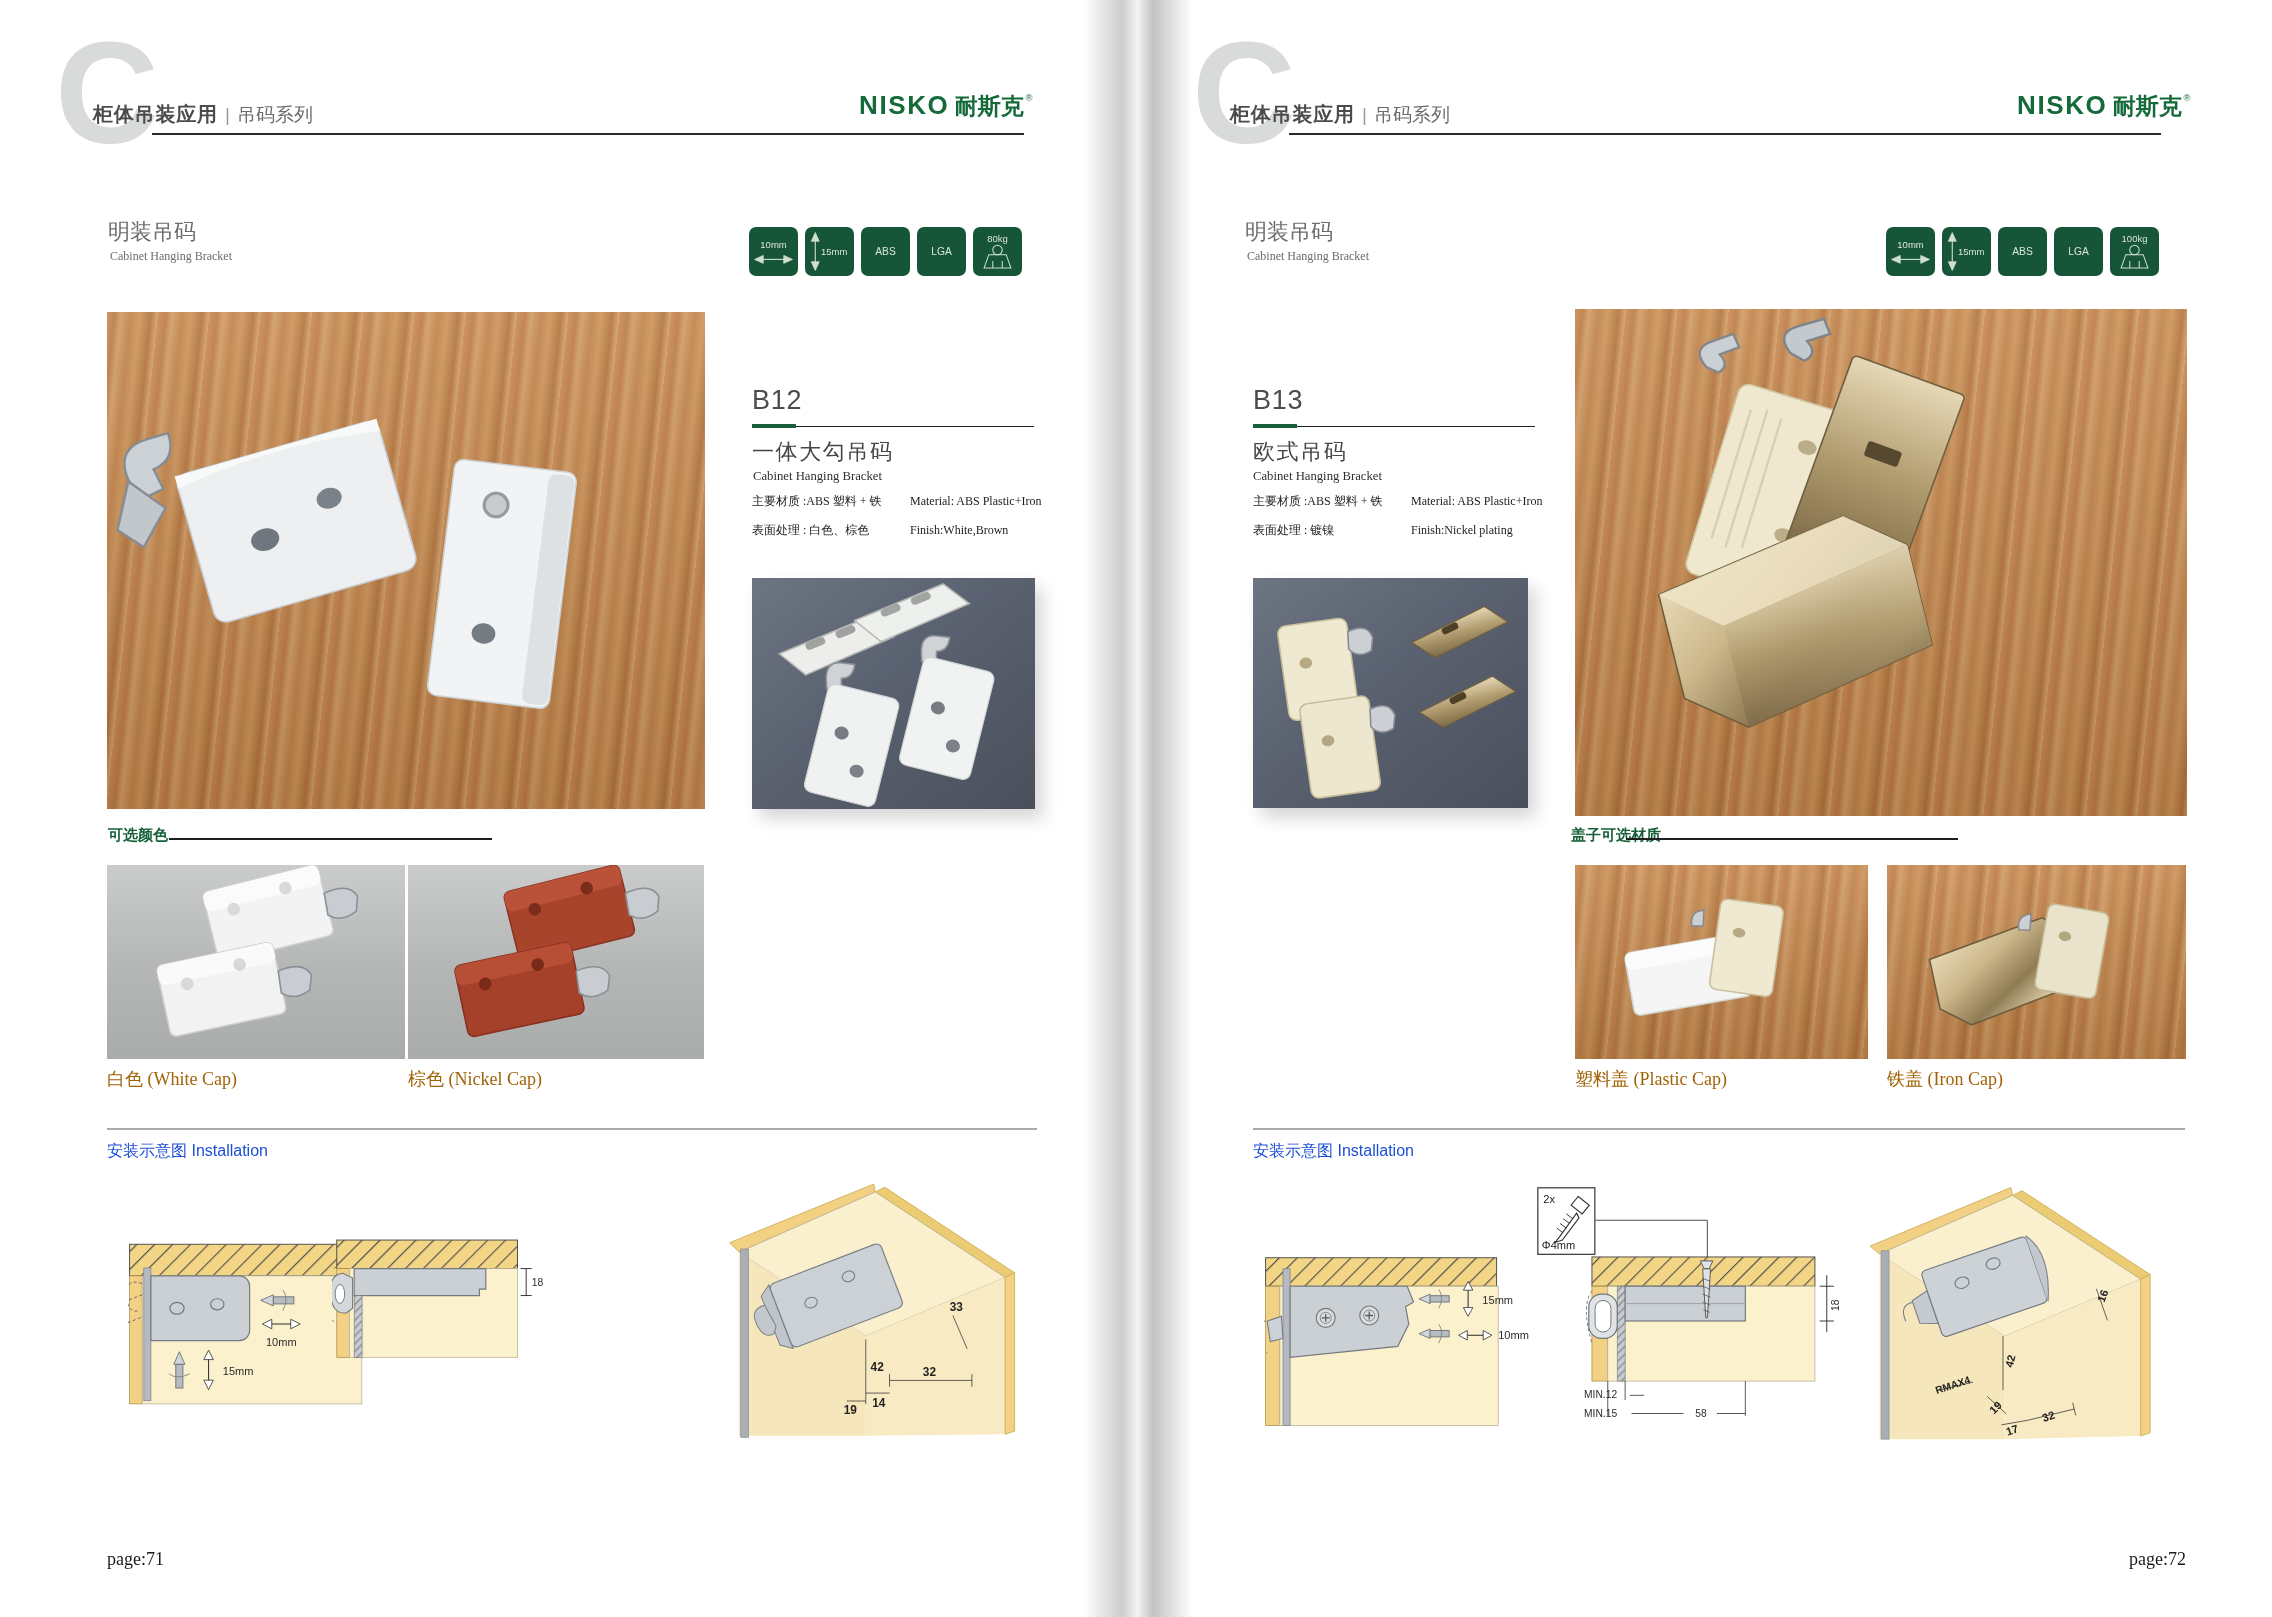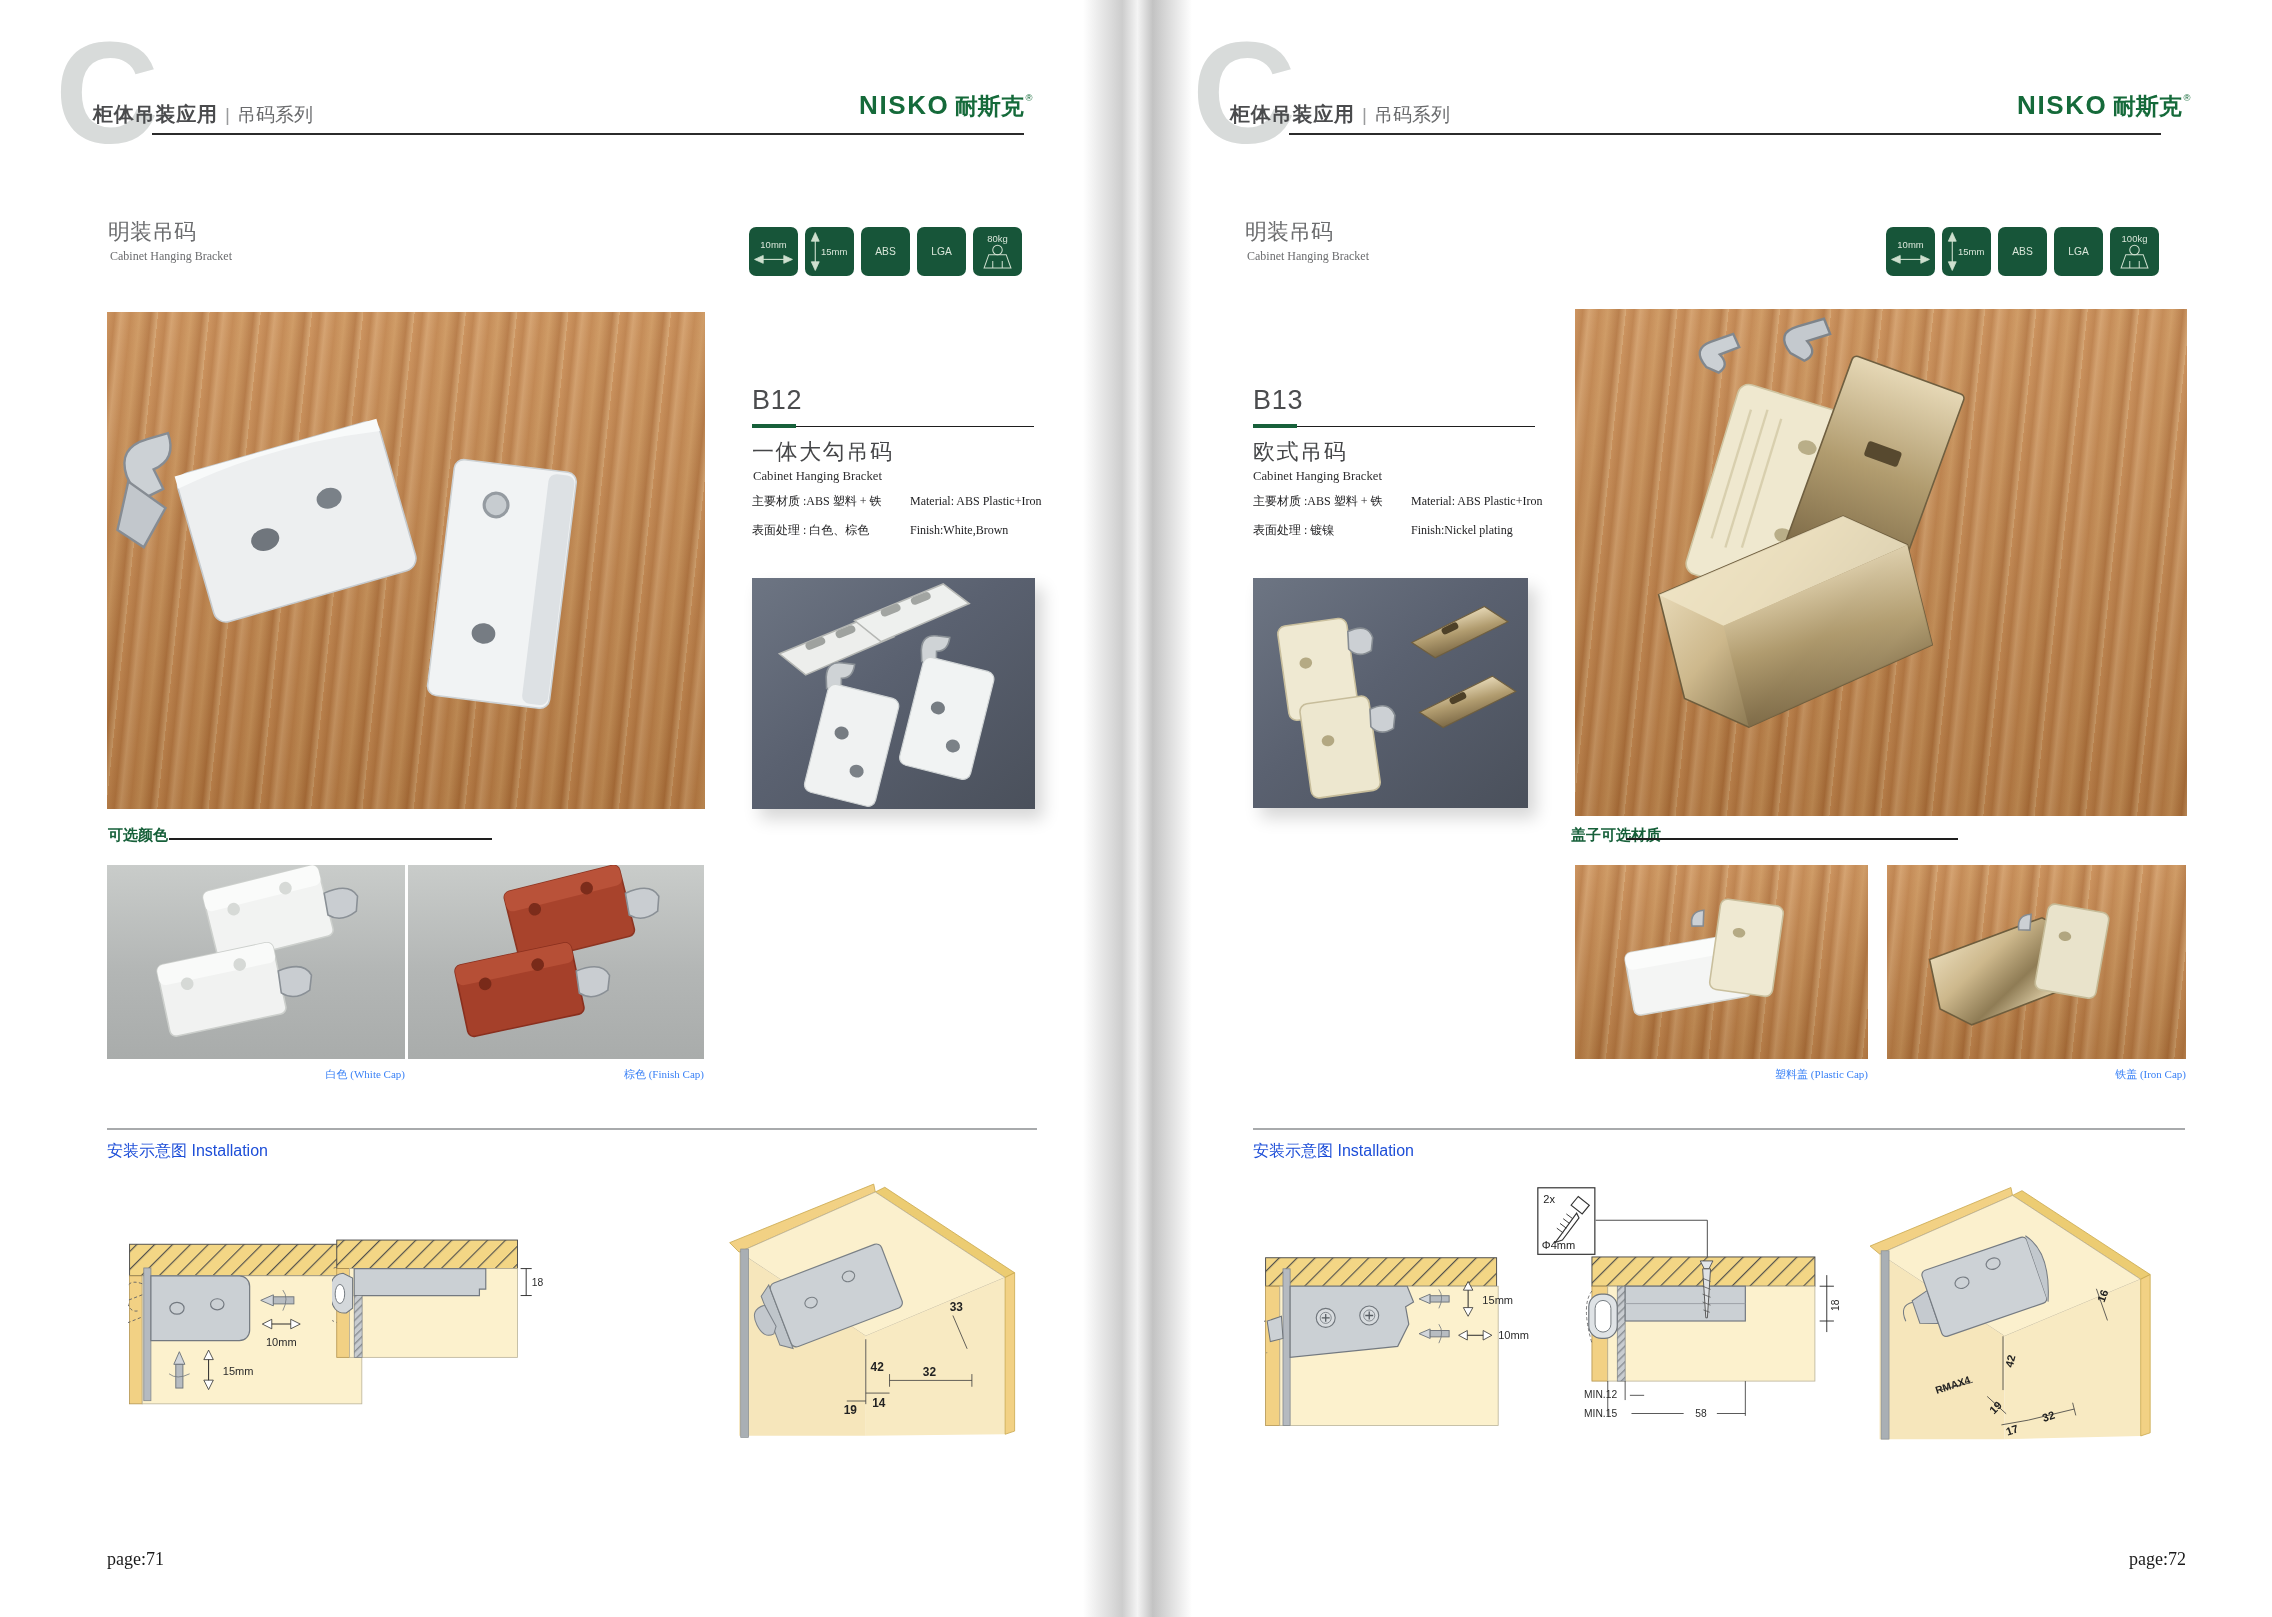--- a/index.html
+++ b/index.html
@@ -45,21 +45,21 @@
   .code-rule .g { position:absolute; left:0; top:0; width:44px; height:4px; background:#17603a; }
   .code-rule .k { position:absolute; left:44px; top:1.6px; right:0; height:1.6px; background:#1e1e1e; }
   .pname { position:absolute; font-size:22px; color:#454648; letter-spacing:1.6px; }
   .pname-en { position:absolute; font-family:"Liberation Serif",serif; font-size:12.7px; color:#2f2f31; }
   .specs { position:absolute; font-family:"Liberation Serif",serif; font-size:12px; color:#1d1d1f; }
   .spec-row { display:flex; line-height:29px; white-space:nowrap; }
   .spec-cn { width:158px; flex:none;font-family:Liberation Serif, serif; }
 
   .opt-label { position:absolute; font-family:"Liberation Serif",serif; font-weight:bold; font-size:15px; color:#17603a; }
   .opt-rule { position:absolute; height:1.6px; background:#1e1e1e; }
-  .caption { position:absolute; font-family:"Liberation Serif",serif; font-size:11px; color:#3b82f6; text-align:right; }
+  .caption { position:absolute; font-family:"Liberation Serif",serif; font-size:18px; color:#a16207; text-align:left; }
   .inst-rule { position:absolute; height:2.4px; background:#a8aaac; }
   .inst-head { position:absolute; font-size:16px; color:#1d4ed8; }
   .pageno { position:absolute; font-family:"Liberation Serif",serif; font-size:18px; color:#1a1a1a;margin-top:32px; }
   .d { position:absolute; }
 </style>
 </head>
 <body>
 
 <svg width="0" height="0" style="position:absolute" aria-hidden="true">
   <defs>
@@ -244,21 +244,21 @@
       <g transform="translate(58,128) rotate(-12)">
         <rect x="0" y="0" width="150" height="92" rx="8" fill="#a5402a" stroke="#892f1e" stroke-width="2"></rect>
         <rect x="0" y="0" width="150" height="26" rx="8" fill="#b64f36"></rect>
         <path d="M150,38 q34,-6 40,14 l-6,18 q-22,10 -36,-4 z" fill="#c9cdd1" stroke="#8a9096" stroke-width="2"></path>
         <circle cx="34" cy="30" r="8" fill="#792a19"></circle>
           <circle cx="104" cy="20" r="8" fill="#792a19"></circle>
       </g>
     </svg>
   </div>
   <div class="caption" style="left:107px;top:1067px;width:298px">白色 (White Cap)</div>
-  <div class="caption" style="left:408px;top:1067px;width:296px">棕色 (Finish Cap)</div>
+  <div class="caption" style="left:408px;top:1067px;width:296px">棕色 (Nickel Cap)</div>
 
   <div class="inst-rule" style="left:107px;top:1128px;width:930px"></div>
   <div class="inst-head" style="left:107px;top:1141px">安装示意图 Installation</div>
 
   <svg class="d" style="left:128px;top:1233px" width="237" height="190" viewBox="0 0 300 240">
     <rect x="2" y="14" width="294" height="40" fill="url(#woodHatch)" stroke="#4a4a4a" stroke-width="1.2"></rect>
     <rect x="2" y="54" width="16" height="162" fill="#f2d184" stroke="#b2934e"></rect>
     <rect x="18" y="54" width="278" height="162" fill="#fcf1cd" stroke="#b9b298"></rect>
     <rect x="20" y="44" width="9" height="168" fill="#b5bac0" stroke="#80868c"></rect>
     <path d="M29,54 h112 a13,13 0 0 1 13,13 v56 a13,13 0 0 1 -13,13 h-112 z" fill="#cbd0d4" stroke="#737980" stroke-width="1.5"></path>

